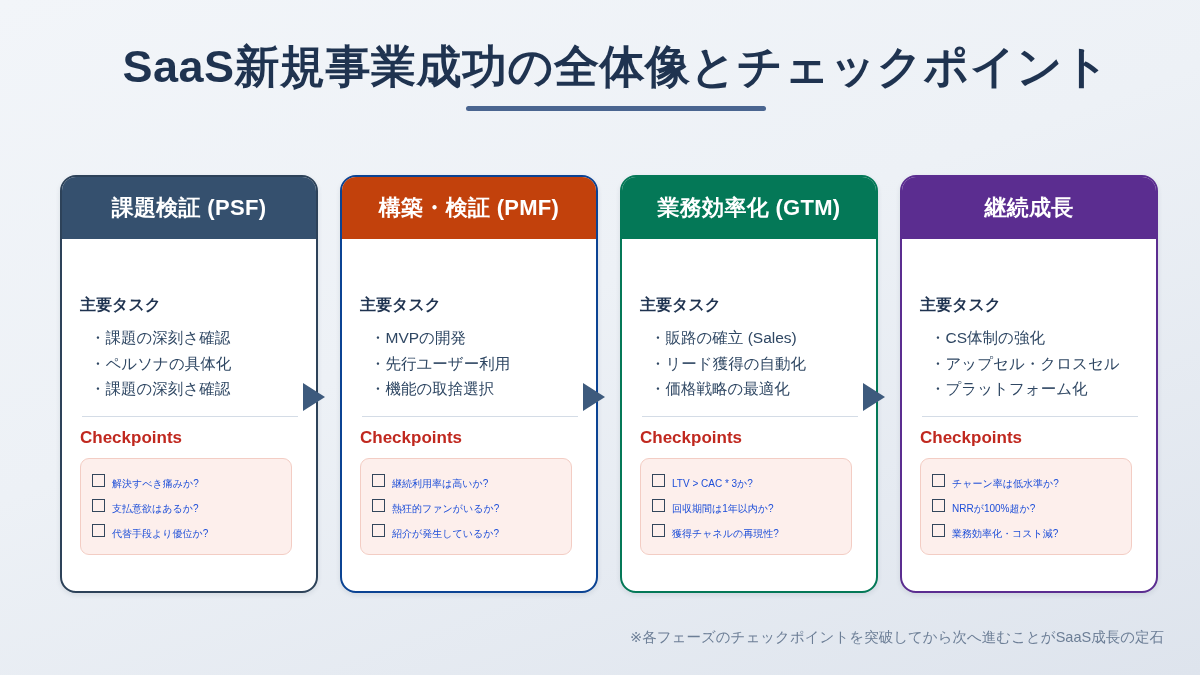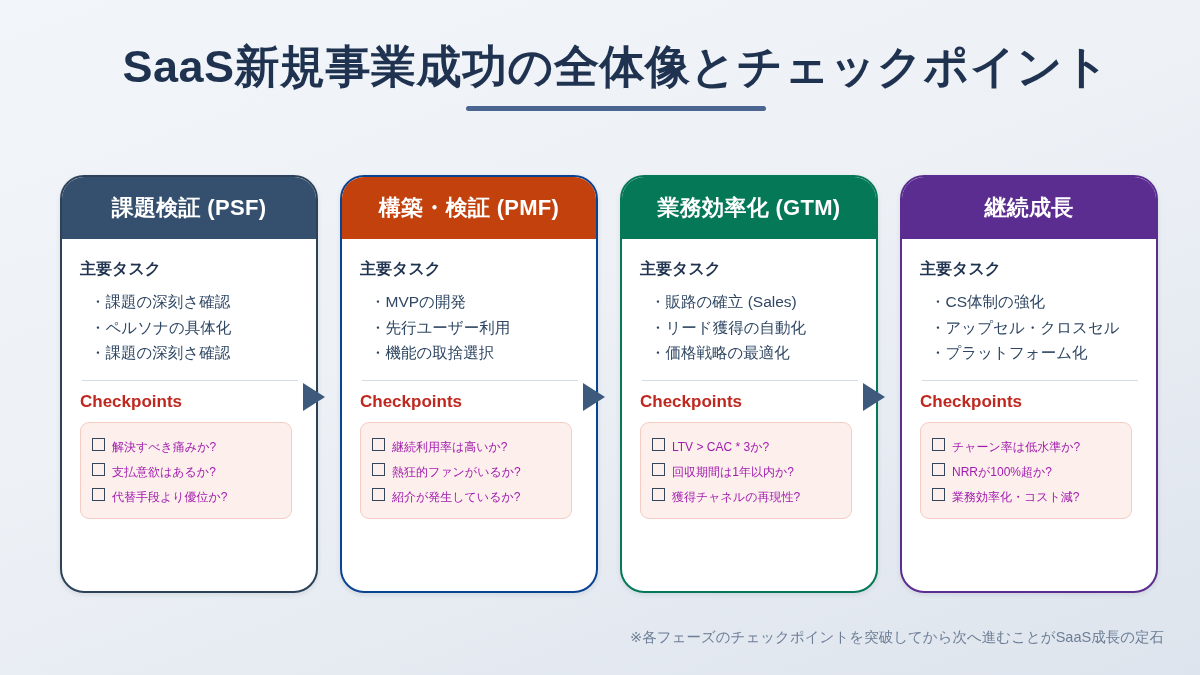--- a/index.html
+++ b/index.html
@@ -55,21 +55,21 @@
     display: flex;
     gap: 22px;
   }
 
   .card {
     position: relative;
     width: 258px;
     flex: 0 0 258px;
     height: 418px;
     background: #ffffff;
-    border-radius: 24px;
+    border-radius: 16px;
     border: 2px solid #2D4259;
     box-sizing: border-box;
     overflow: hidden;
     box-shadow: 0 2px 5px rgba(30,48,70,0.10);
   }
   .card.c2 { border-color: #0B4393; }
   .card.c3 { border-color: #047857; }
   .card.c4 { border-color: #5B2D90; }
 
   .card-header {
@@ -87,20 +87,21 @@
     color: #ffffff;
     font-size: 22px;
     font-weight: bold;
     letter-spacing: 0.3px;
     white-space: nowrap;
   }
 
   .card-body {
     padding: 20px 16px 13px 18px;
     box-sizing: border-box;
+    margin-top: 36px;
   }
 
   .section-label {
     font-size: 16px;
     font-weight: bold;
     color: #1F3350;
     margin: 0 0 9px 0;
   }
 
   .task-list {
@@ -136,22 +137,22 @@
     padding: 10px 10px 10px 11px;
     box-sizing: border-box;
     width: 212px;
   }
   .cp-list {
     list-style: none;
     margin: 0;
     padding: 0;
   }
   .cp-list li {
-    font-size: 12px;
-    color: #a21caf;
+    font-size: 10px;
+    color: #1d4ed8;
     line-height: 1.0;
     padding: 5px 0;
     white-space: nowrap;
   }
   .cp-box-box {
     display: inline-block;
     width: 11px;
     height: 11px;
     border: 1.6px solid #33465C;
     margin-right: 7px;

